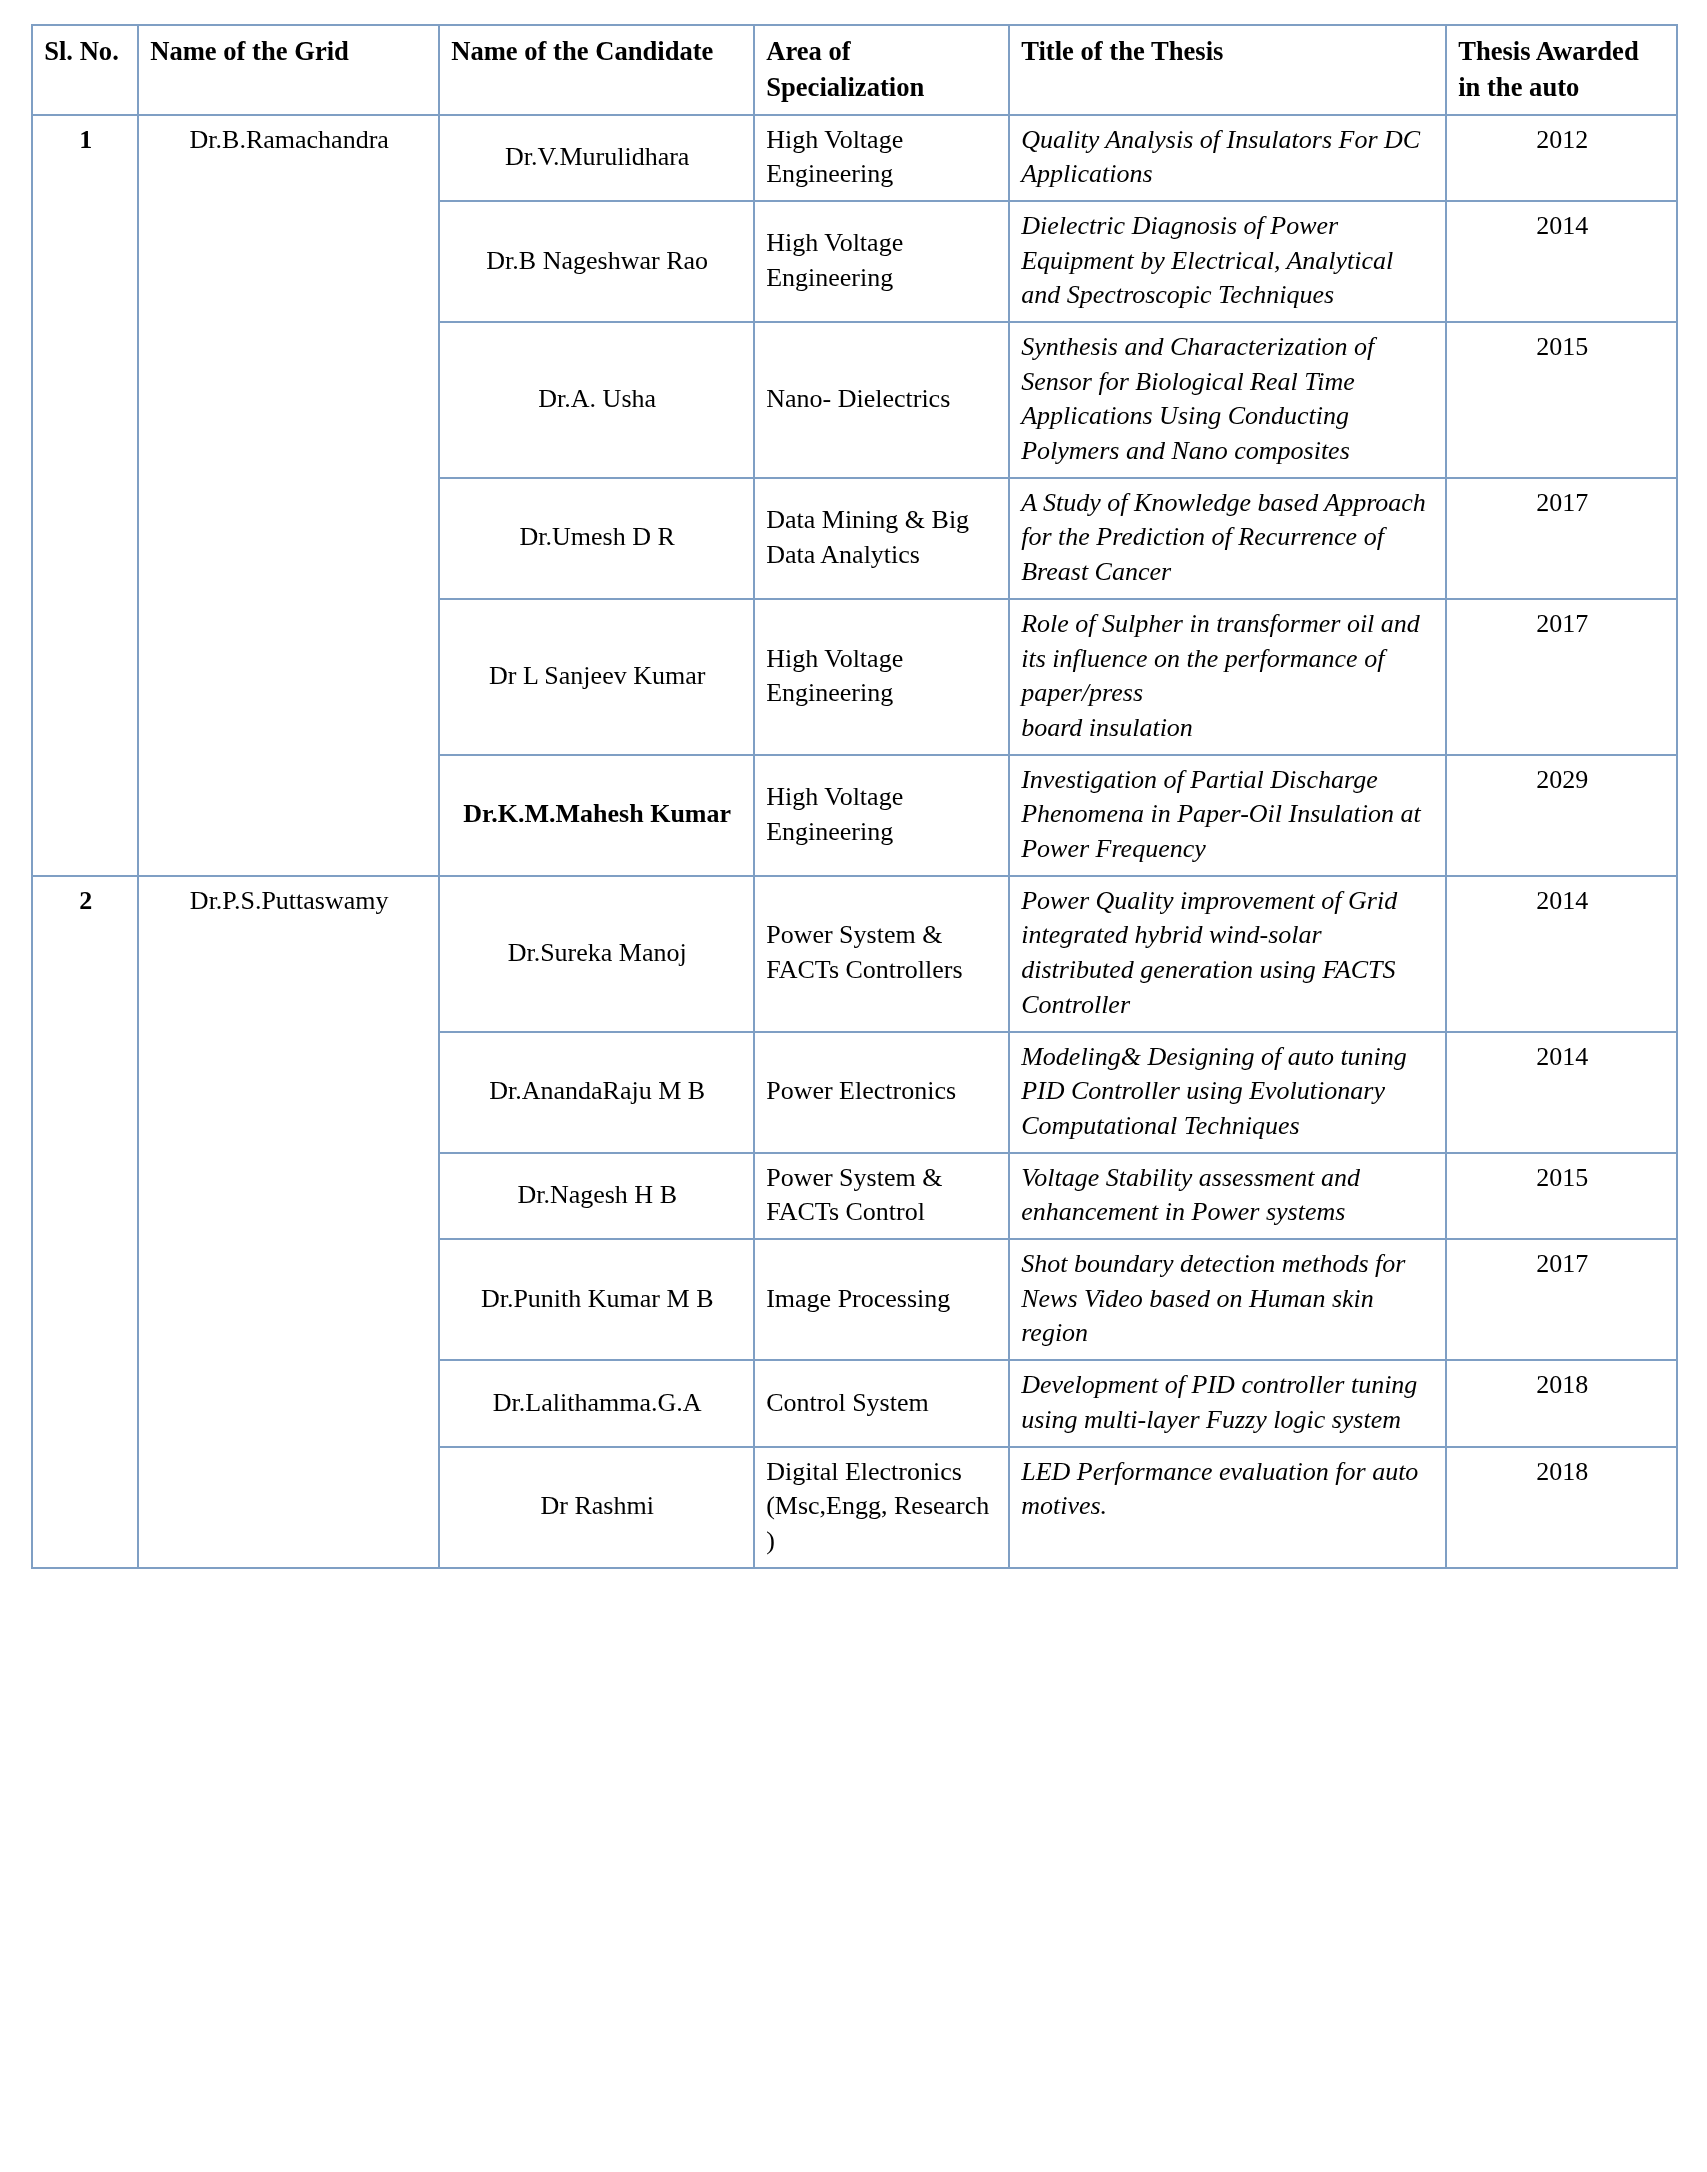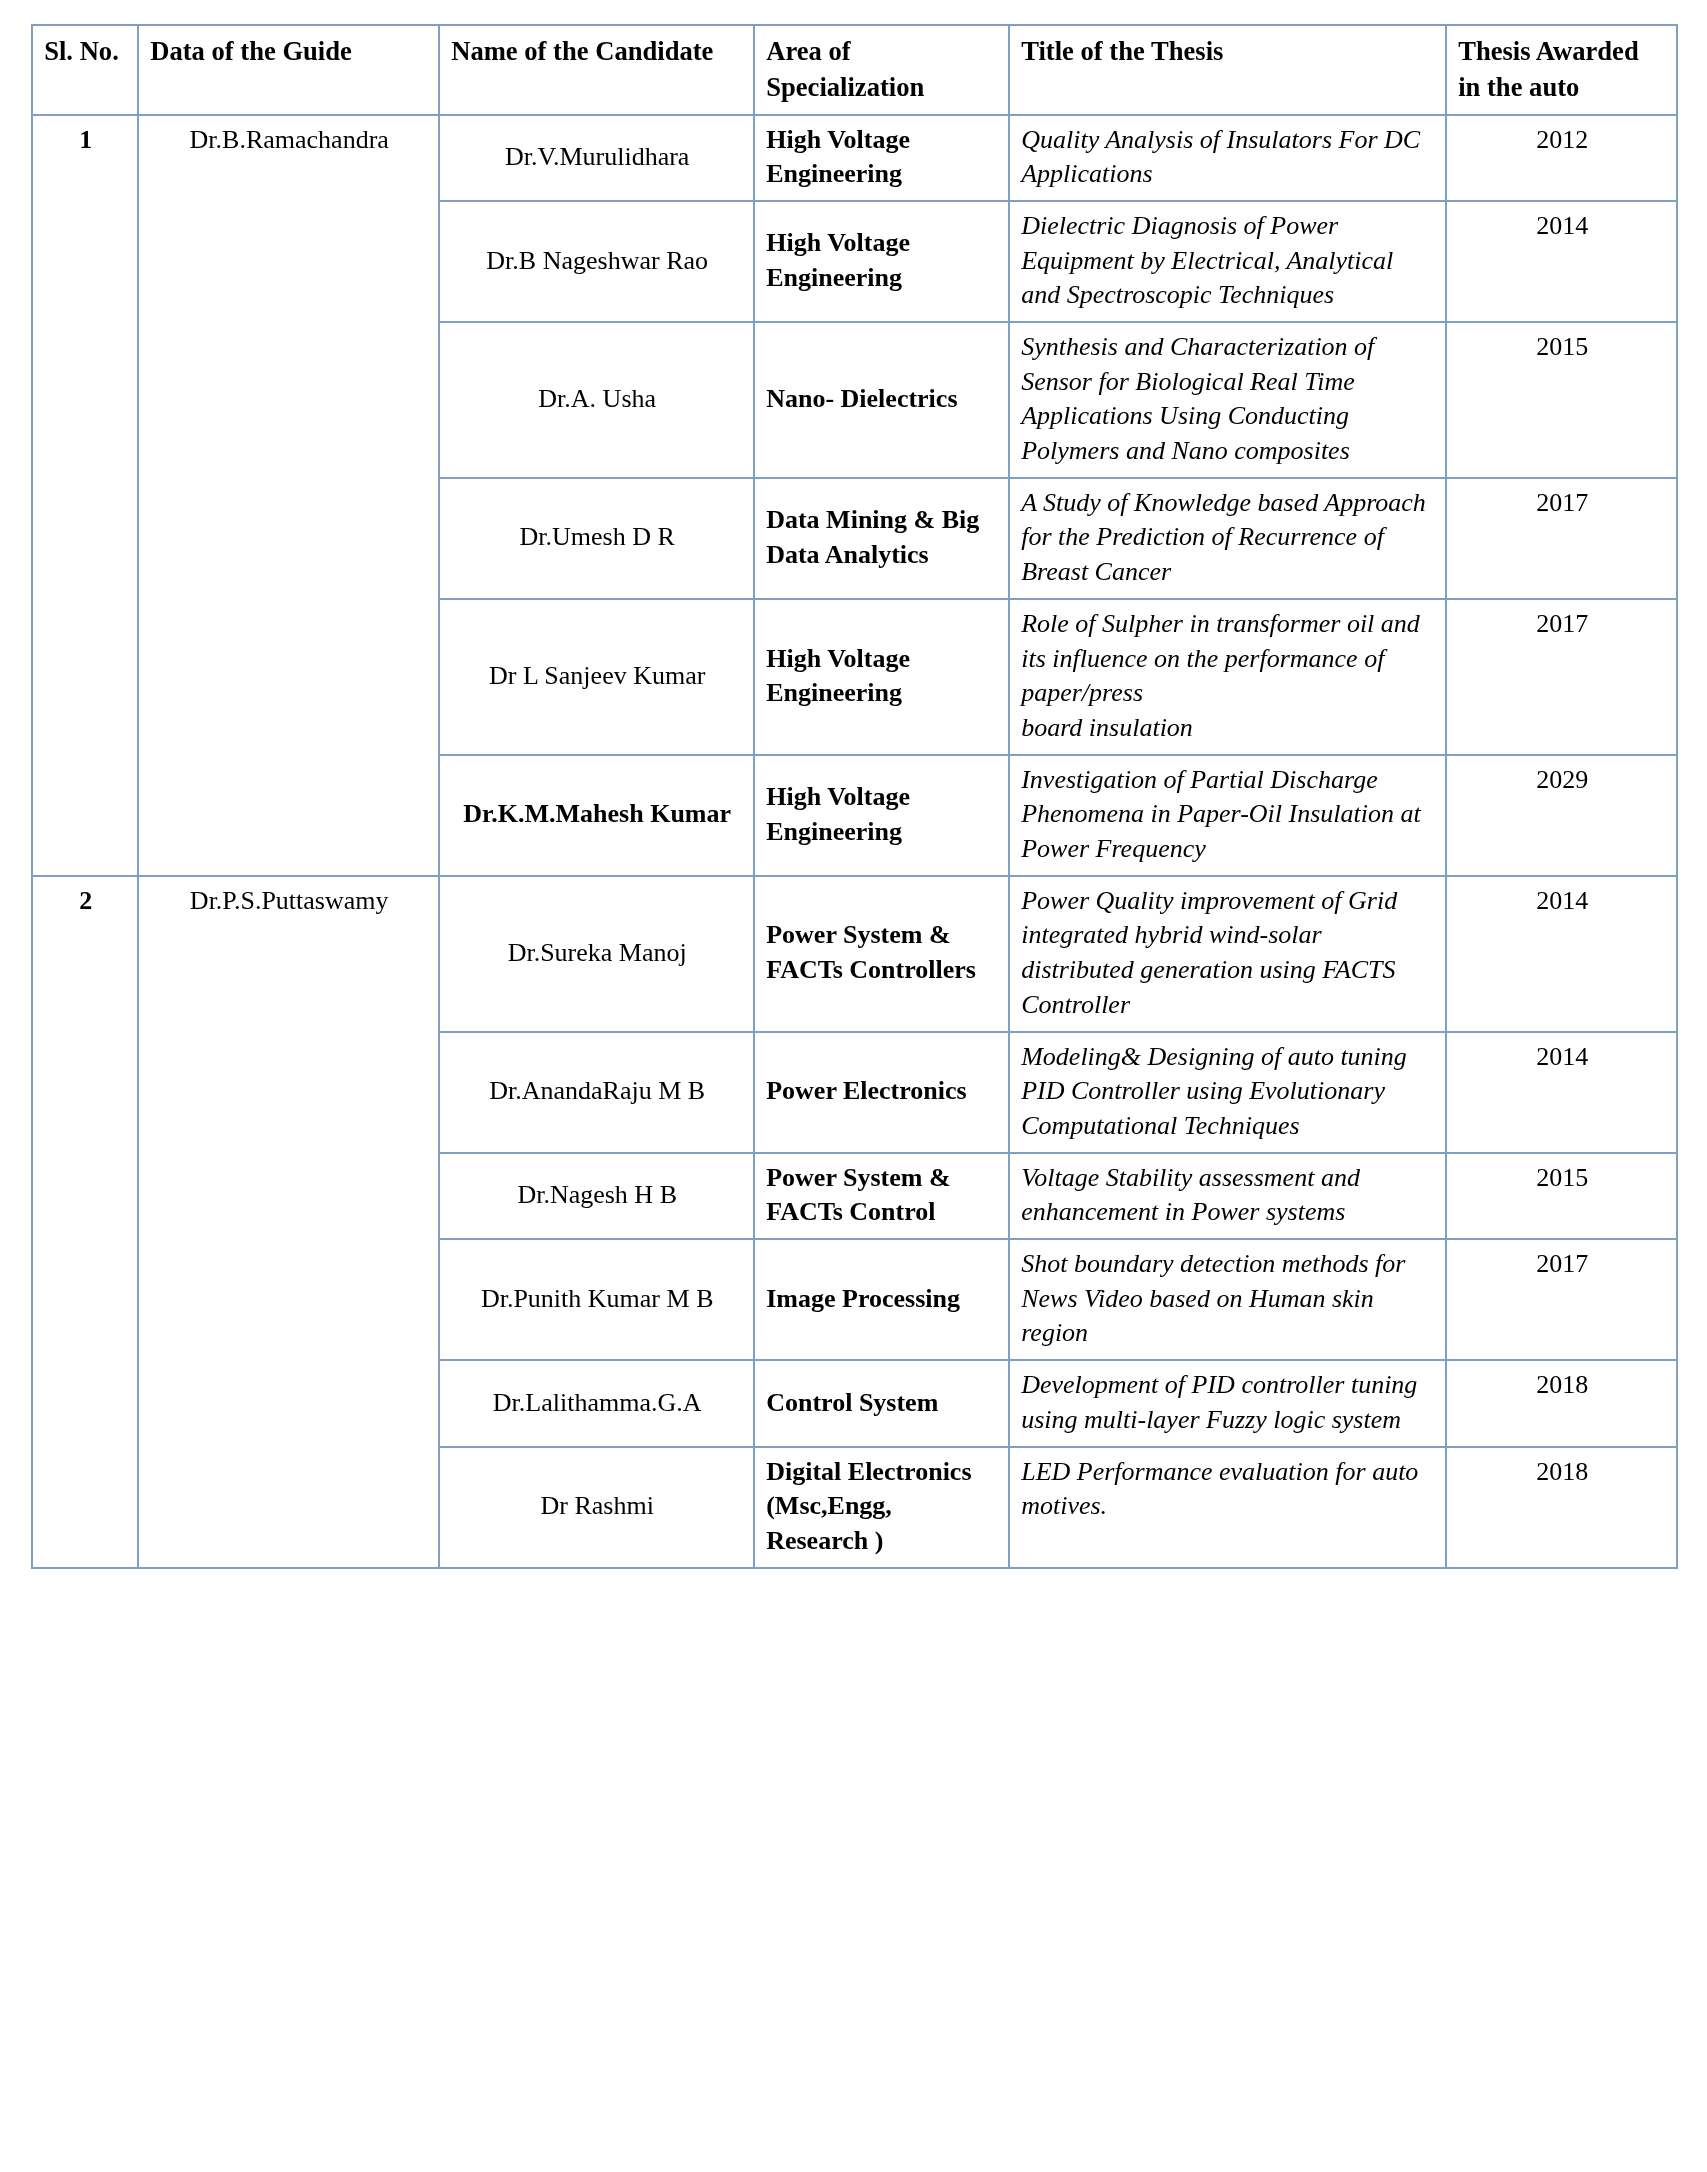--- a/index.html
+++ b/index.html
@@ -57,21 +57,21 @@
   td.guide {
     vertical-align: middle;
     text-align: center;
   }
   td.year {
     vertical-align: middle;
     text-align: center;
   }
   td.cand { vertical-align: top; text-align: center; }
   td.cand.mid { vertical-align: middle; }
-  td.area { vertical-align: top; font-weight: bold; }
+  td.area { vertical-align: top; }
   td.area.mid { vertical-align: middle; }
   td.title { vertical-align: top; font-style: italic; }
   .bold { font-weight: bold; }
   .nowrapline { white-space: pre-line; }
 </style>
 </head>
 <body>
 
 <div class="page">
   <table class="thesis-table">
@@ -79,21 +79,21 @@
       <col class="c-sl">
       <col class="c-guide">
       <col class="c-cand">
       <col class="c-area">
       <col class="c-title">
       <col class="c-year">
     </colgroup>
     <thead>
       <tr>
         <th>Sl. No.</th>
-        <th>Data of the Guide</th>
+        <th>Name of the Grid</th>
         <th>Name of the Candidate</th>
         <th>Area of Specialization</th>
         <th>Title of the Thesis</th>
         <th>Thesis Awarded in the auto</th>
       </tr>
     </thead>
     <tbody id="table-body">
         <tr>
           <td class="sl" rowspan="6">1</td>
           <td class="guide" rowspan="6">Dr.B.Ramachandra</td>

